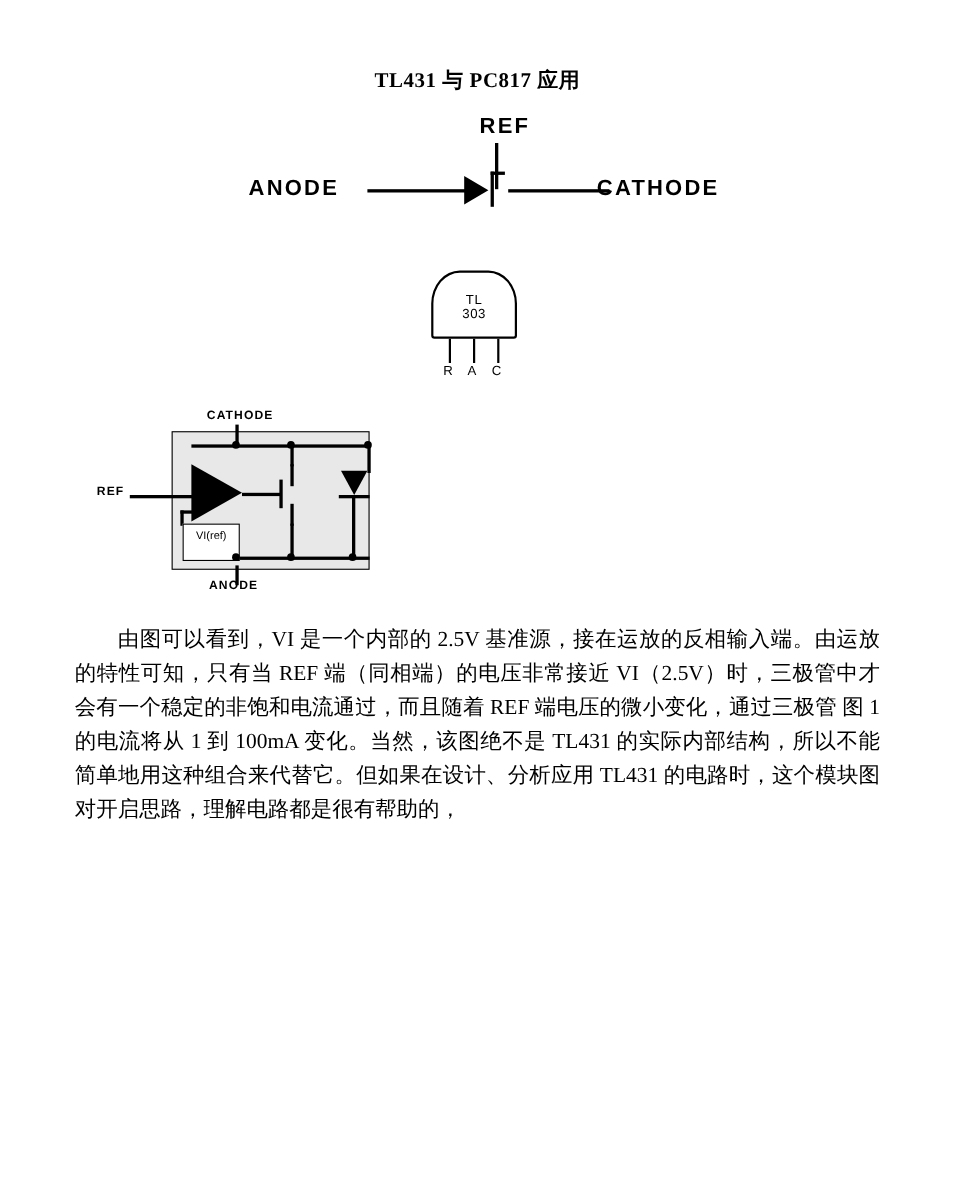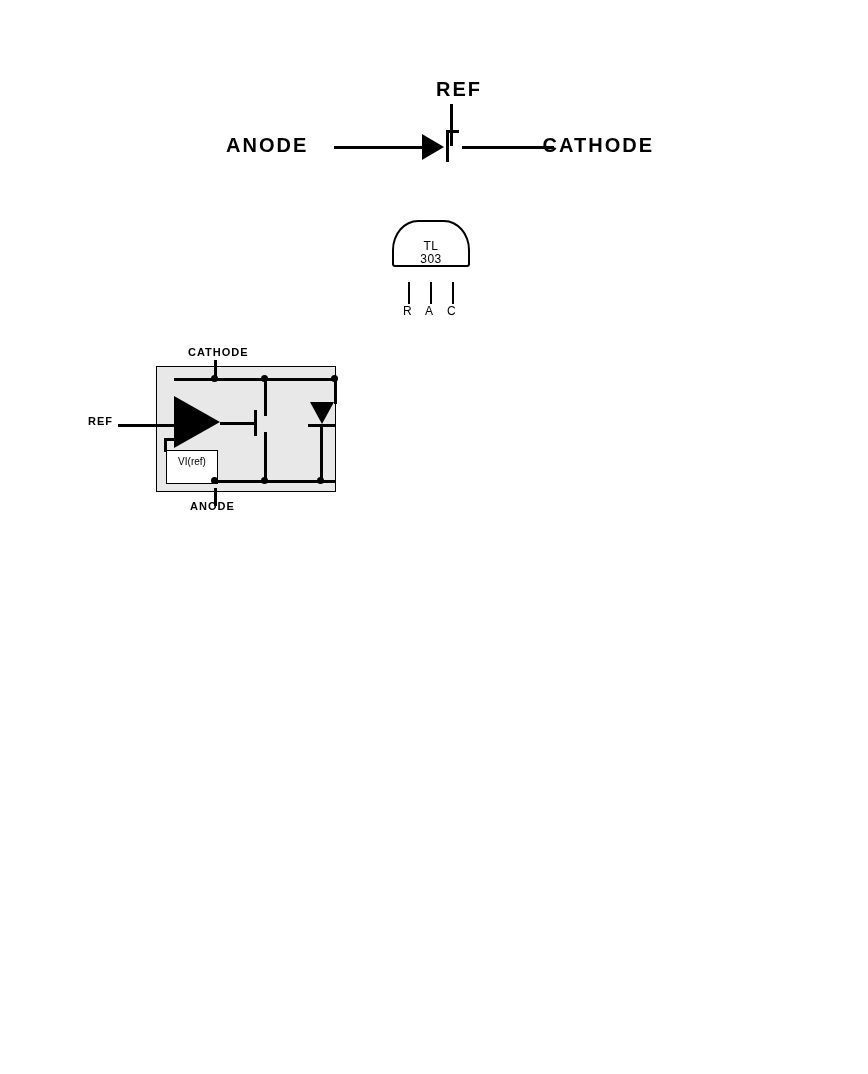--- a/index.html
+++ b/index.html
@@ -135,21 +135,21 @@
     position: relative;
     width: 120px;
     height: 110px;
     margin: 26px auto 0 auto;
   }
   .pkg-body {
     position: absolute;
     left: 18px;
     top: 6px;
     width: 78px;
-    height: 47px;
+    height: 62px;
     border: 2px solid #000;
     border-radius: 26px 26px 3px 3px / 30px 30px 3px 3px;
     box-sizing: border-box;
     background: #fff;
   }
   .pkg-label {
     position: absolute;
     left: 0;
     top: 18px;
     width: 100%;
@@ -281,20 +281,21 @@
     height: 20px;
     background: #000;
   }
 </style>
 </head>
 <body>
 
 <div class="page">
   <div class="content">
 
+    <h1 class="doc-title">TL431 与 PC817 应用</h1>
 
 
 
     <div class="figure-block">
       <div class="sym-wrap">
         <div class="sym-ref">REF</div>
         <div class="sym-anode">ANODE</div>
         <div class="sym-cathode">CATHODE</div>
         <div class="wire-h wire-left"></div>
         <div class="wire-h wire-right"></div>
@@ -357,15 +358,16 @@
 
         <div class="dot" style="left:133px; top:35px;"></div>
         <div class="dot" style="left:183px; top:35px;"></div>
         <div class="dot" style="left:133px; top:137px;"></div>
         <div class="dot" style="left:183px; top:137px;"></div>
         <div class="dot" style="left:239px; top:137px;"></div>
         <div class="dot" style="left:253px; top:35px;"></div>
       </div>
     </div>
 
+    <p class="para indent" style="margin-top:20px;">由图可以看到，VI 是一个内部的 2.5V 基准源，接在运放的反相输入端。由运放的特性可知，只有当 REF 端（同相端）的电压非常接近 VI（2.5V）时，三极管中才会有一个稳定的非饱和电流通过，而且随着 REF 端电压的微小变化，通过三极管 图 1 的电流将从 1 到 100mA 变化。当然，该图绝不是 TL431 的实际内部结构，所以不能简单地用这种组合来代替它。但如果在设计、分析应用 TL431 的电路时，这个模块图对开启思路，理解电路都是很有帮助的，</p>
 
   </div>
 </div>
 
 </body></html>

